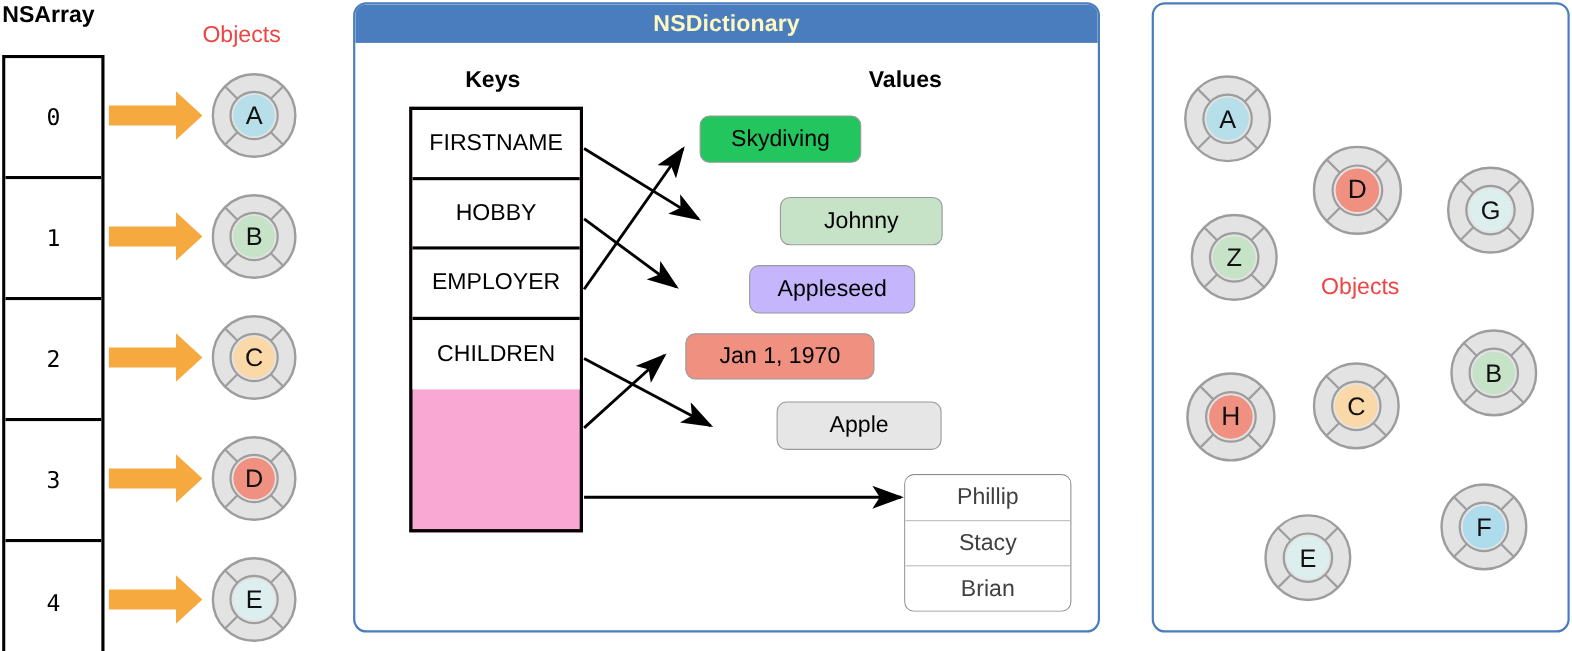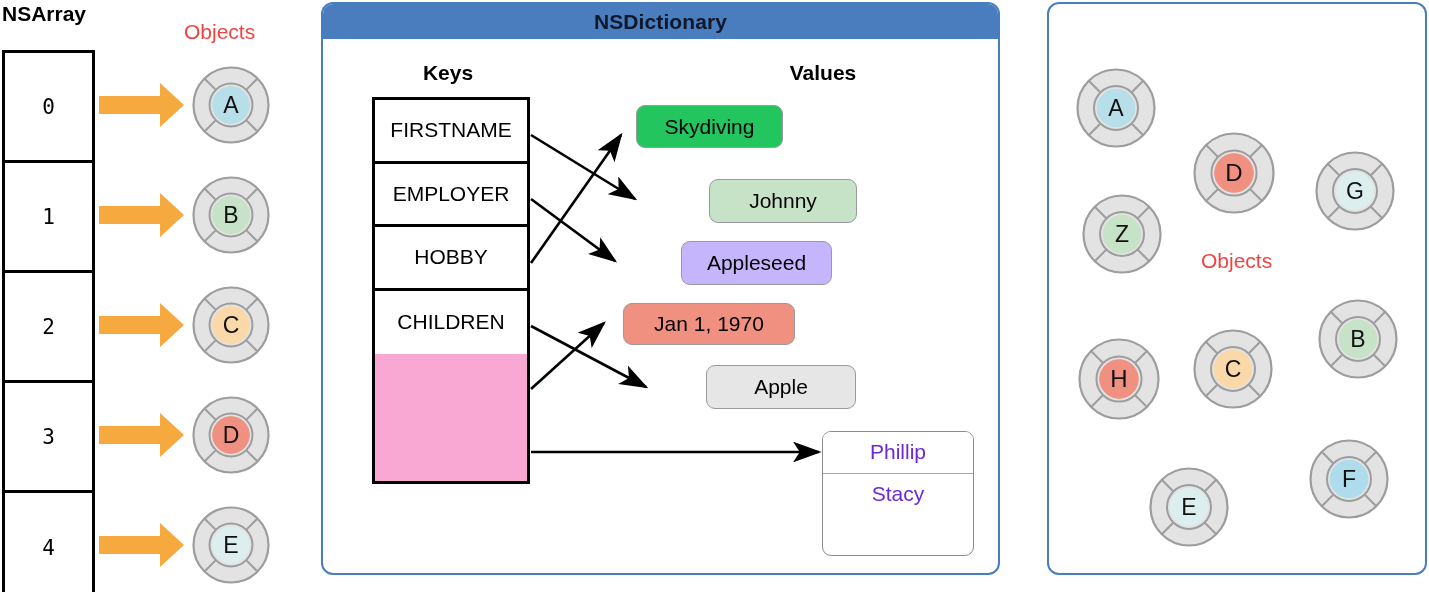--- a/index.html
+++ b/index.html
@@ -16,21 +16,21 @@
   .panel{
     position:absolute;box-sizing:border-box;
     border:2px solid #4a7dbe;
     border-radius:12px;
     background:#ffffff;
     overflow:hidden;
   }
   .panel-header{
     position:absolute;left:0;top:0;right:0;height:35px;
     background:#4a7dbe;
-    color:#0f172a;
+    color:#fef9c3;
     font-size:21px;font-weight:bold;
     display:flex;align-items:center;justify-content:center;
     letter-spacing:.1px;
   }
   .panel-body{position:absolute;left:0;top:35px;right:0;bottom:0;}
 
   
   .section-title{
     position:absolute;font-size:21px;font-weight:bold;color:#000;
     white-space:nowrap;
@@ -83,21 +83,21 @@
   
   .sublist{
     position:absolute;box-sizing:border-box;
     border:1.5px solid #8c8c8c;border-radius:9px;
     background:#fff;overflow:hidden;
   }
   .sublist-row{
     box-sizing:border-box;
     border-bottom:1.5px solid #a8a8a8;
     display:flex;align-items:center;justify-content:center;
-    font-size:21px;color:#6d28d9;background:#fff;
+    font-size:21px;color:#404040;background:#fff;
   }
   .sublist-row:last-child{border-bottom:none;}
 
   
   .obj{position:absolute;}
   .obj svg{display:block;}
   .obj-letter{
     position:absolute;left:0;top:0;width:100%;height:100%;
     display:flex;align-items:center;justify-content:center;
     font-size:22px;color:#111;pointer-events:none;
@@ -204,36 +204,37 @@
     <div class="panel-header">NSDictionary</div>
 
     <div class="panel-body">
 
       <div class="col-head" style="left:30px;top:22px;width:190px;">Keys</div>
 
       <div class="col-head" style="left:405px;top:22px;width:190px;">Values</div>
 
       <div class="keys-table" id="keys-table" style="left:49px;top:58px;width:158px;height:387px;">
           <div class="key-cell" style="height: 63.5px;">FIRSTNAME</div>
+          <div class="key-cell" style="height: 63.5px;">HOBBY</div>
           <div class="key-cell" style="height: 63.5px;">EMPLOYER</div>
-          <div class="key-cell" style="height: 63.5px;">HOBBY</div>
           <div class="key-cell" style="height: 63.5px;">CHILDREN</div>
         </div>
 
       <div id="value-pills">
           <div class="pill" style="left: 313px; top: 66px; width: 147px; height: 43px; background: #22c55e;">Skydiving</div>
           <div class="pill" style="left: 386px; top: 140px; width: 148px; height: 44px; background: rgb(198, 226, 199);">Johnny</div>
           <div class="pill" style="left: 358px; top: 202px; width: 151px; height: 44px; background: #c4b5fd;">Appleseed</div>
           <div class="pill" style="left: 300px; top: 264px; width: 172px; height: 42px; background: rgb(240, 144, 128);">Jan 1, 1970</div>
           <div class="pill" style="left: 383px; top: 326px; width: 150px; height: 44px; background: rgb(230, 230, 230);">Apple</div>
         </div>
 
       <div class="sublist" id="children-list" style="left:499px;top:392px;width:152px;height:125px;">
           <div class="sublist-row" style="height: 41.6667px;">Phillip</div>
           <div class="sublist-row" style="height: 41.6667px;">Stacy</div>
+          <div class="sublist-row" style="height: 41.6667px;">Brian</div>
         </div>
 
       <svg class="ovl" width="679" height="538">
         <defs>
           <marker id="ah" markerWidth="11" markerHeight="8" refX="10" refY="4" orient="auto" markerUnits="strokeWidth">
             <path d="M0,0 L11,4 L0,8 L2.6,4 z" fill="#000"></path>
           </marker>
         </defs>
         <g stroke="#000" stroke-width="2.6" fill="none" marker-end="url(#ah)">
 

